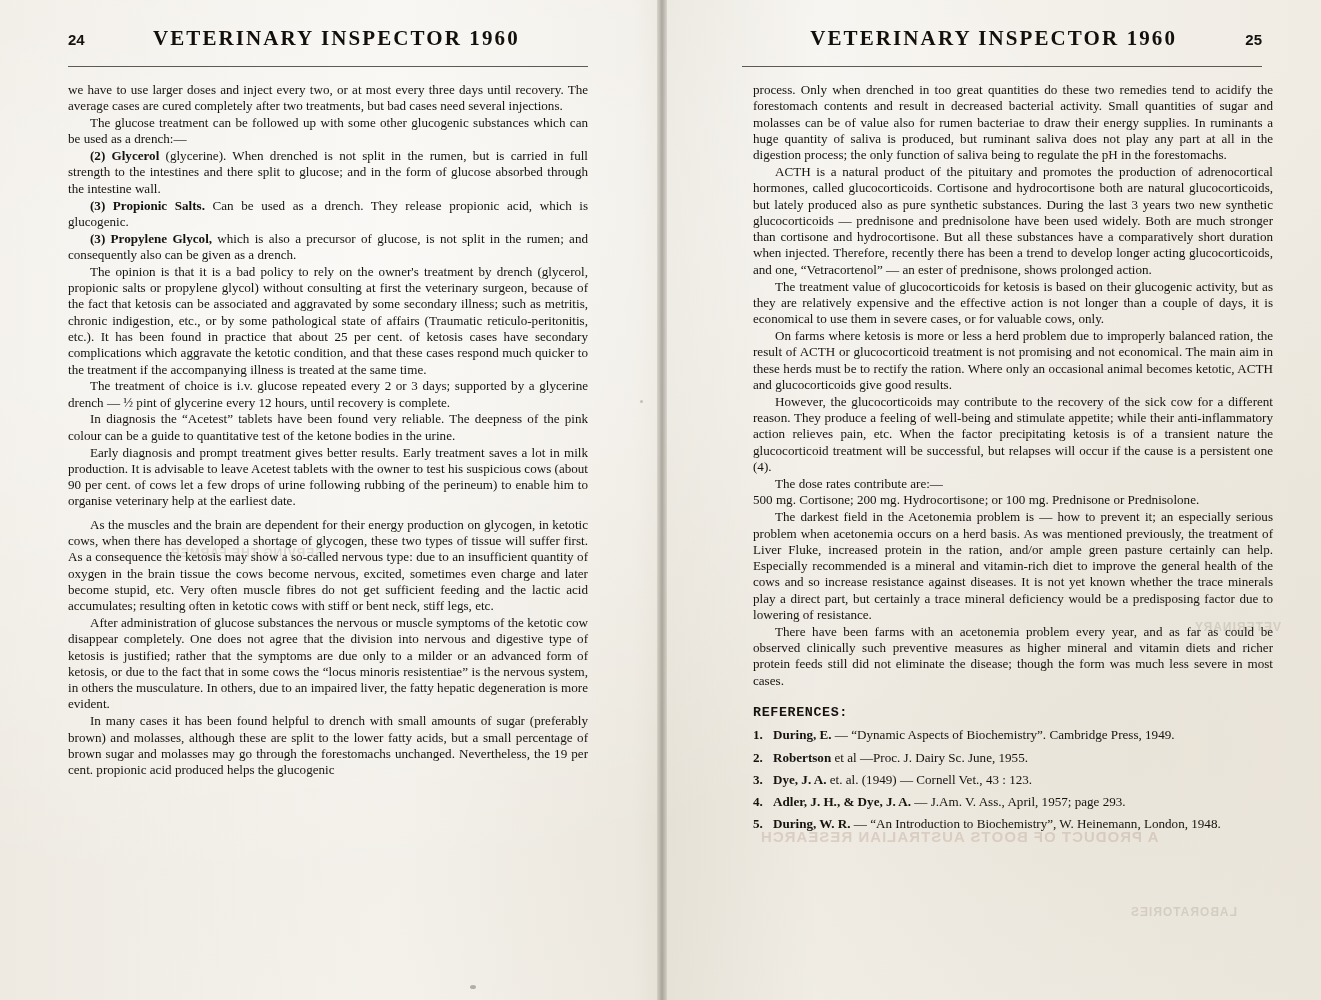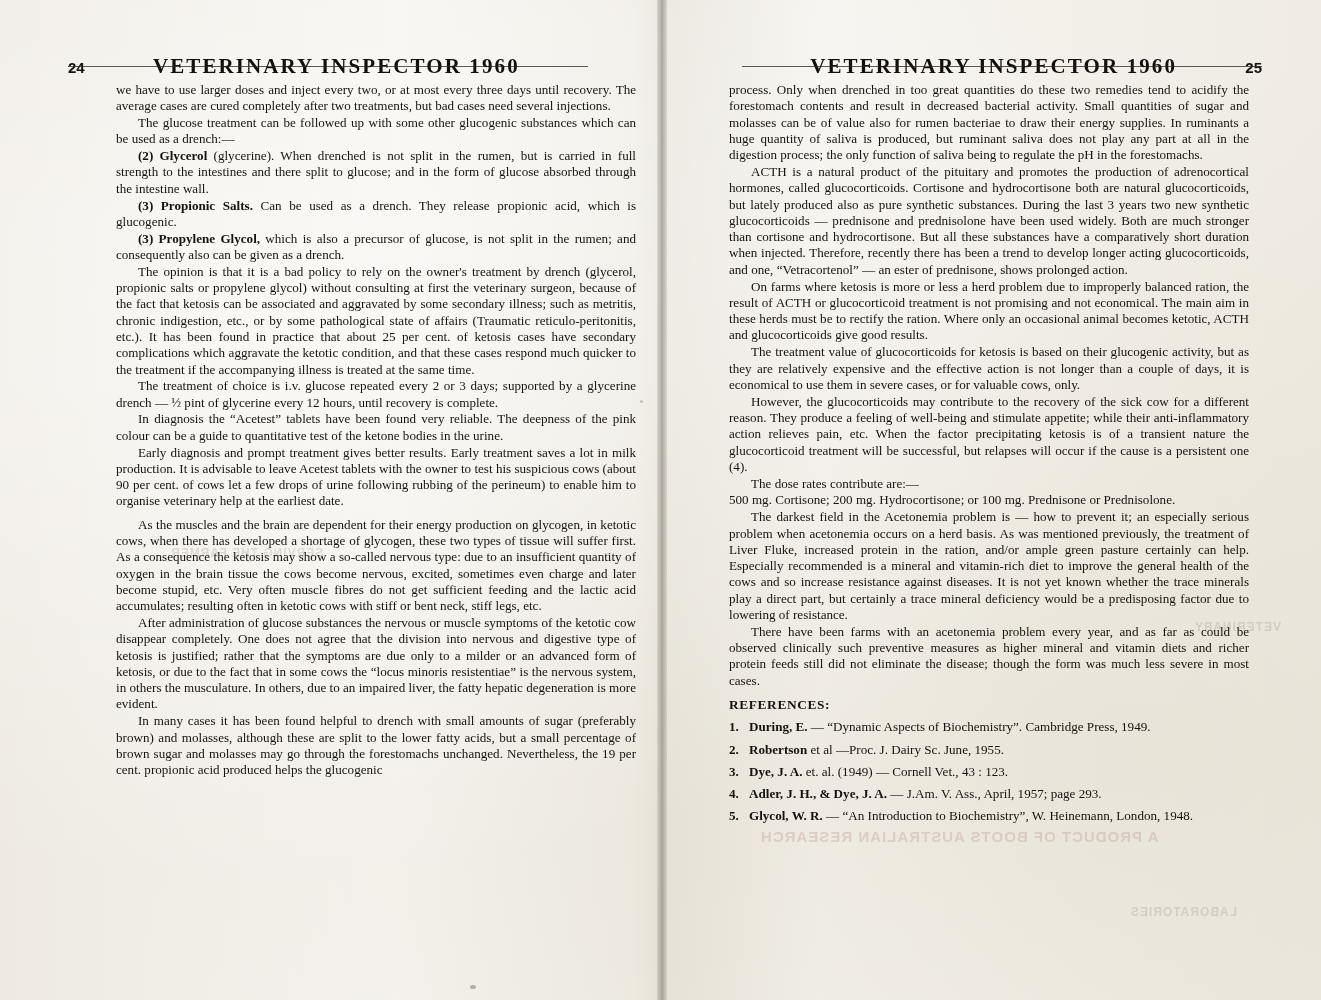--- a/index.html
+++ b/index.html
@@ -41,26 +41,26 @@
     font-family: "Liberation Sans", sans-serif;
     font-weight: bold;
     letter-spacing: 1px;
     transform: scaleX(-1);
     white-space: nowrap;
   }
   .ghost.g1 { left: 170px; top: 546px; font-size: 12px; }
   .ghost.g2 { left: 760px; top: 828px; font-size: 15px; color: rgba(150,110,90,0.22); }
   .ghost.g3 { left: 1130px; top: 905px; font-size: 12px; }
   .ghost.g4 { right: 40px; top: 620px; font-size: 12px; }
-  .col-left { left: 68px; margin-left: 48px; }
-  .col-right { left: 729px; }
+  .col-left { left: 68px; }
+  .col-right { left: 753px; }
 
   .runhead {
     position: absolute;
-    top: 54px;
+    top: 26px;
     height: 22px;
     display: flex;
     align-items: baseline;
     font-family: "Liberation Serif", serif;
     color: #14120f;
   }
   .runhead-left { left: 68px; width: 520px; }
   .runhead-right { left: 742px; width: 520px; }
   .folio {
     font-size: 15px;
@@ -100,25 +100,25 @@
   .body p {
     margin: 0 0 0.5px 0;
   }
   .body p.ind { text-indent: 22px; }
   .body p.noind { text-indent: 0; }
   .body p.gap { margin-top: 7px; }
   .run { font-weight: bold; }
   .it { }
 
   .refs-head {
-    margin-top: 8px;
+    margin-top: 16px;
     font-weight: bold;
     font-size: 13.4px;
     letter-spacing: 0.6px;
-    font-family: Liberation Serif, serif;
+    font-family: Liberation Mono, monospace;
   }
   .ref {
     margin-top: 6px;
     padding-left: 20px;
     position: relative;
     font-size: 13.1px;
     line-height: 16.3px;
     text-align: left;
   }
   .ref .num {
@@ -170,33 +170,33 @@
 
   <div class="runhead runhead-right">
     <span class="runtitle">VETERINARY  INSPECTOR  1960</span>
     <span class="folio">25</span>
   </div>
   <div class="rule rule-right"></div>
   <div class="body col-right" id="right-body">
     <div id="right-paras">
         <p class="noind">process.  Only when drenched in too great quantities do these two remedies tend to acidify the forestomach contents and result in decreased bacterial activity.  Small quantities of sugar and molasses can be of value also for rumen bacteriae to draw their energy supplies.  In ruminants a huge quantity of saliva is produced, but ruminant saliva does not play any part at all in the digestion process; the only function of saliva being to regulate the pH in the forestomachs.</p>
         <p class="ind">ACTH is a natural product of the pituitary and promotes the production of adrenocortical hormones, called glucocorticoids.  Cortisone and hydrocortisone both are natural glucocorticoids, but lately produced also as pure synthetic substances.  During the last 3 years two new synthetic glucocorticoids — prednisone and prednisolone have been used widely.  Both are much stronger than cortisone and hydrocortisone.  But all these substances have a comparatively short duration when injected.  Therefore, recently there has been a trend to develop longer acting glucocorticoids, and one, “Vetracortenol” — an ester of prednisone, shows prolonged action.</p>
+        <p class="ind">The treatment value of glucocorticoids for ketosis is based on their glucogenic activity, but as they are relatively expensive and the effective action is not longer than a couple of days, it is economical to use them in severe cases, or for valuable cows, only.</p>
         <p class="ind">On farms where ketosis is more or less a herd problem due to improperly balanced ration, the result of ACTH or glucocorticoid treatment is not promising and not economical.  The main aim in these herds must be to rectify the ration.  Where only an occasional animal becomes ketotic, ACTH and glucocorticoids give good results.</p>
-        <p class="ind">The treatment value of glucocorticoids for ketosis is based on their glucogenic activity, but as they are relatively expensive and the effective action is not longer than a couple of days, it is economical to use them in severe cases, or for valuable cows, only.</p>
         <p class="ind">However, the glucocorticoids may contribute to the recovery of the sick cow for a different reason.  They produce a feeling of well-being and stimulate appetite; while their anti-inflammatory action relieves pain, etc.  When the factor precipitating ketosis is of a transient nature the glucocorticoid treatment will be successful, but relapses will occur if the cause is a persistent one (4).</p>
         <p class="ind">The dose rates contribute are:—</p>
         <p class="noind">500 mg. Cortisone; 200 mg. Hydrocortisone; or 100 mg. Prednisone or Prednisolone.</p>
         <p class="ind">The darkest field in the Acetonemia problem is — how to prevent it; an especially serious problem when acetonemia occurs on a herd basis.  As was mentioned previously, the treatment of Liver Fluke, increased protein in the ration, and/or ample green pasture certainly can help.  Especially recommended is a mineral and vitamin-rich diet to improve the general health of the cows and so increase resistance against diseases.  It is not yet known whether the trace minerals play a direct part, but certainly a trace mineral deficiency would be a predisposing factor due to lowering of resistance.</p>
         <p class="ind">There have been farms with an acetonemia problem every year, and as far as could be observed clinically such preventive measures as higher mineral and vitamin diets and richer protein feeds still did not eliminate the disease; though the form was much less severe in most cases.</p>
       </div>
     <div class="refs-head">REFERENCES:</div>
     <div id="right-refs">
         <div class="ref"><span class="num">1.</span><span class="nm">During, E.</span> — “Dynamic Aspects of Biochemistry”.  Cambridge Press, 1949.</div>
         <div class="ref"><span class="num">2.</span><span class="nm">Robertson</span><span class="it"> et al —Proc. J. Dairy Sc.</span> June, 1955.</div>
         <div class="ref"><span class="num">3.</span><span class="nm">Dye, J. A.</span><span class="it">   et. al. (1949) — Cornell Vet.,</span> 43 : 123.</div>
         <div class="ref"><span class="num">4.</span><span class="nm">Adler, J. H., &amp; Dye, J. A.</span><span class="it"> — J.Am. V. Ass.,</span> April, 1957; page 293.</div>
-        <div class="ref"><span class="num">5.</span><span class="nm">Glycol, W. R.</span> — “An Introduction to Biochemistry”, W. Heinemann, London, 1948.</div>
+        <div class="ref"><span class="num">5.</span><span class="nm">During, W. R.</span> — “An Introduction to Biochemistry”, W. Heinemann, London, 1948.</div>
       </div>
   </div>
 
   <div class="smudge s1"></div>
   <div class="smudge s2"></div>
 </div>
 
 </body></html>

